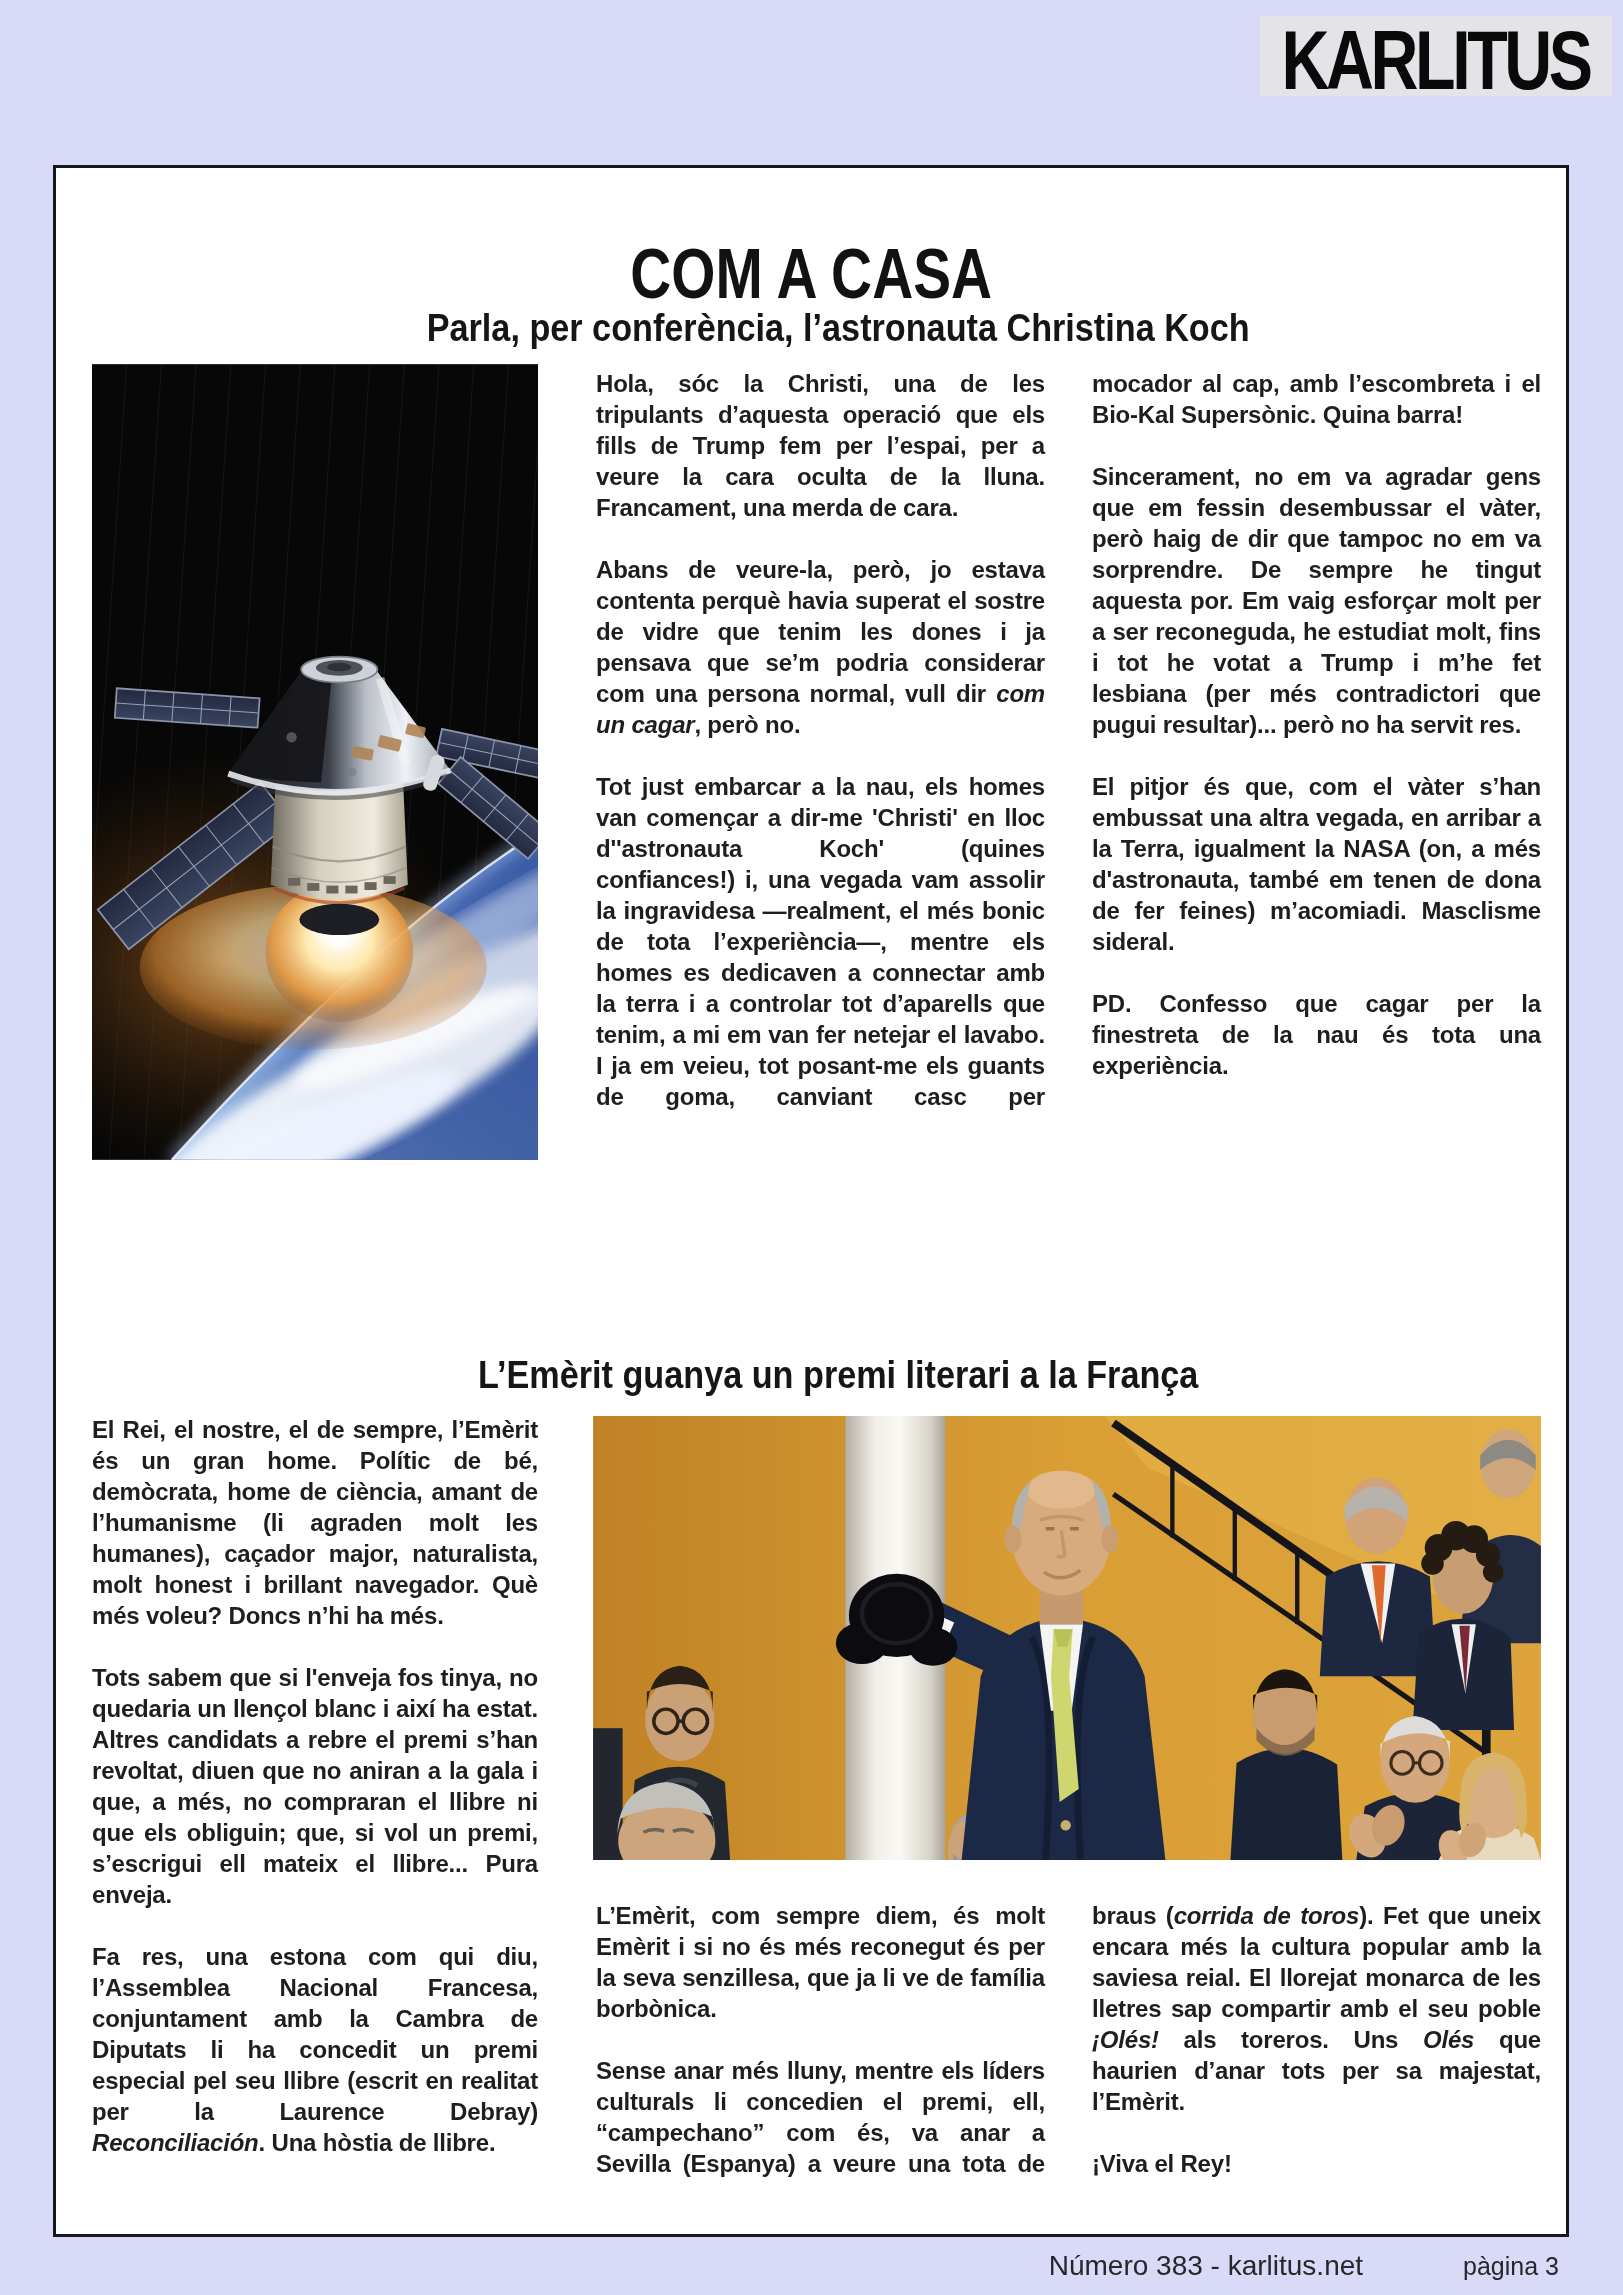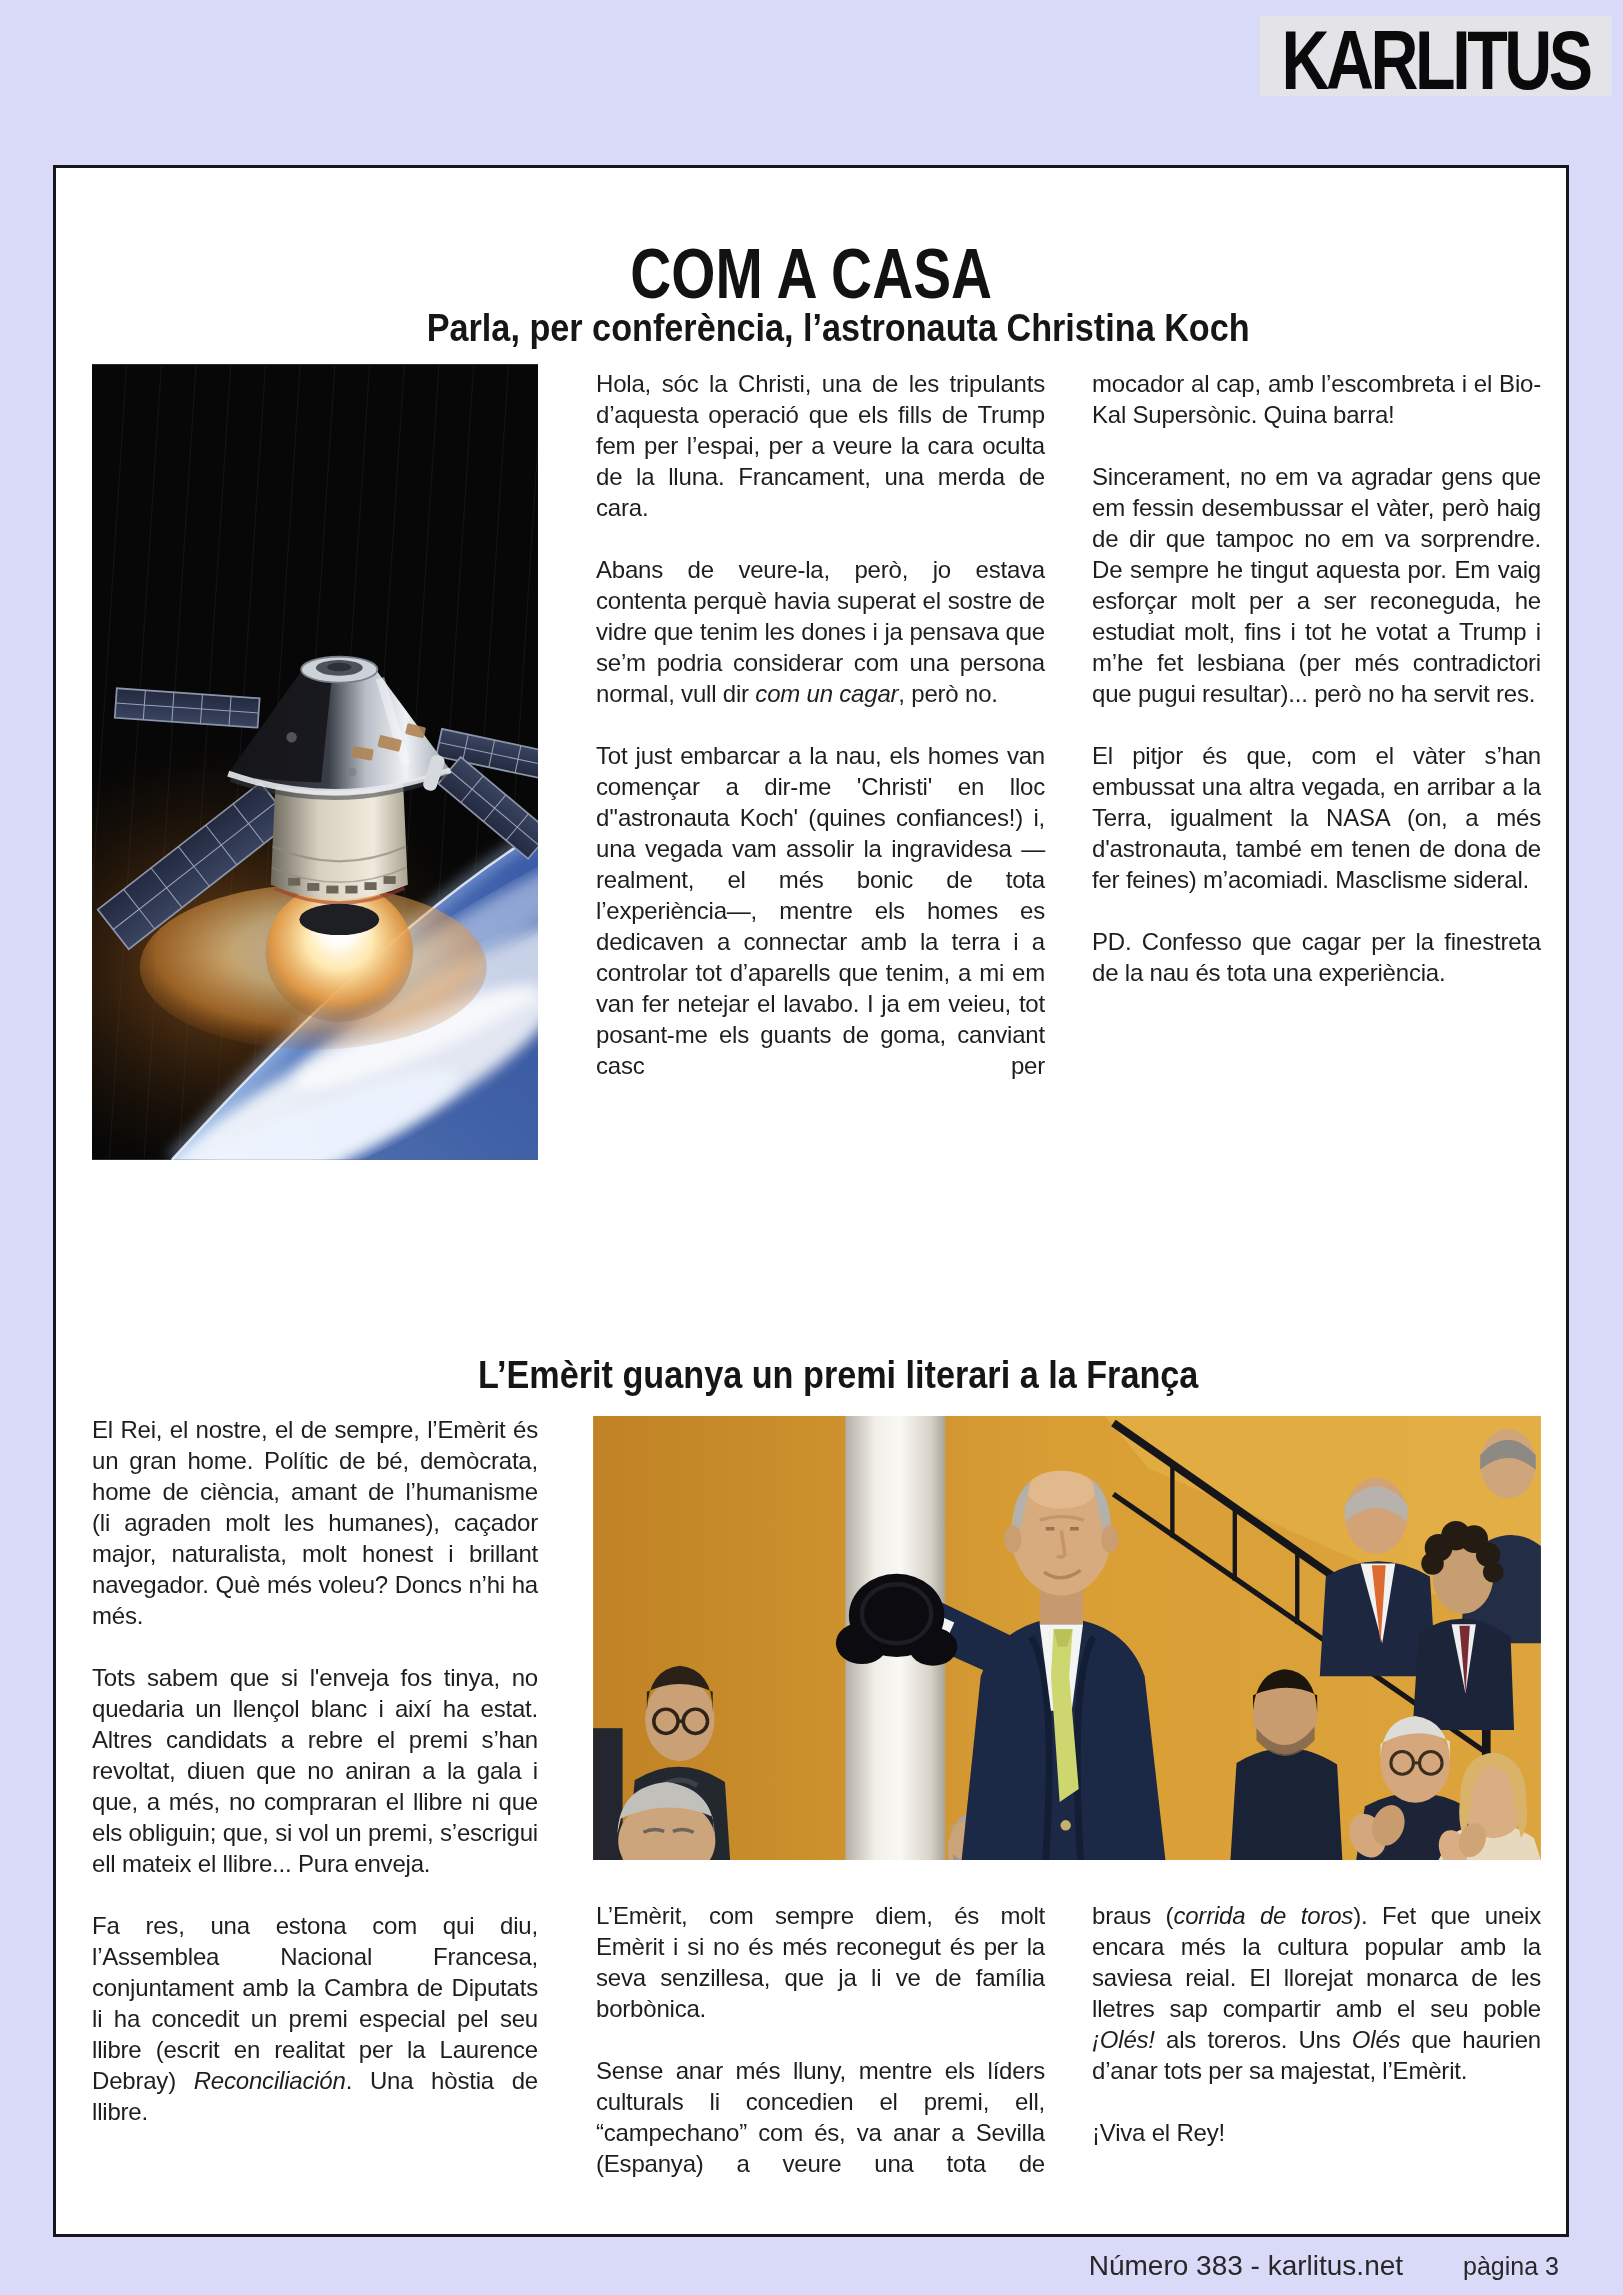--- a/index.html
+++ b/index.html
@@ -38,36 +38,36 @@
     position:absolute;left:0;width:100%;text-align:center;
     font-weight:bold;color:#161616;line-height:1;white-space:nowrap;margin-left:27px;
   }
   .subhead .cond{display:inline-block;transform:scaleX(0.90);transform-origin:center;}
   #a1-title{top:22.6px;font-size:71px;text-align:center;}
   #a1-sub{top:109px;font-size:38px;}
   #a2-title{top:1065px;font-size:71px;}
   #a2-sub{top:1156px;font-size:38px;}
   .col{
     position:absolute;width:449px;font-size:24px;line-height:31px;
-    letter-spacing:-0.2px;color:var(--text);
+    letter-spacing:-0.2px;color:var(--text);font-weight:bold;
   }
   .col p{margin:0 0 31px;text-align:justify;}
   .col p.fill{text-align-last:justify;}
   .col .it{font-style:italic;}
   #a1-col1{left:540px;top:200px;}
   #a1-col2{left:1036px;top:200px;}
   #a2-colleft{left:36px;top:1246px;width:446px;}
   #a2-colmid{left:540px;top:1732px;}
   #a2-colright{left:1036px;top:1732px;}
   .photo1{position:absolute;left:36px;top:196px;width:446px;height:796px;}
   .photo2{position:absolute;left:537px;top:1248px;width:948px;height:444px;}
   figure{margin:0;padding:0;}
   .footer{
     position:absolute;top:2250px;right:64px;
-    display:flex;align-items:baseline;gap:60px;color:#27272b;
+    display:flex;align-items:baseline;gap:100px;color:#27272b;
   }
   .footer .issue{font-size:28px;}
   .footer .pg{font-size:25px;}
 </style>
 </head>
 <body>
 
 <div class="logo-box">
   <span class="logo-text">KARLITUS</span>
 </div>

